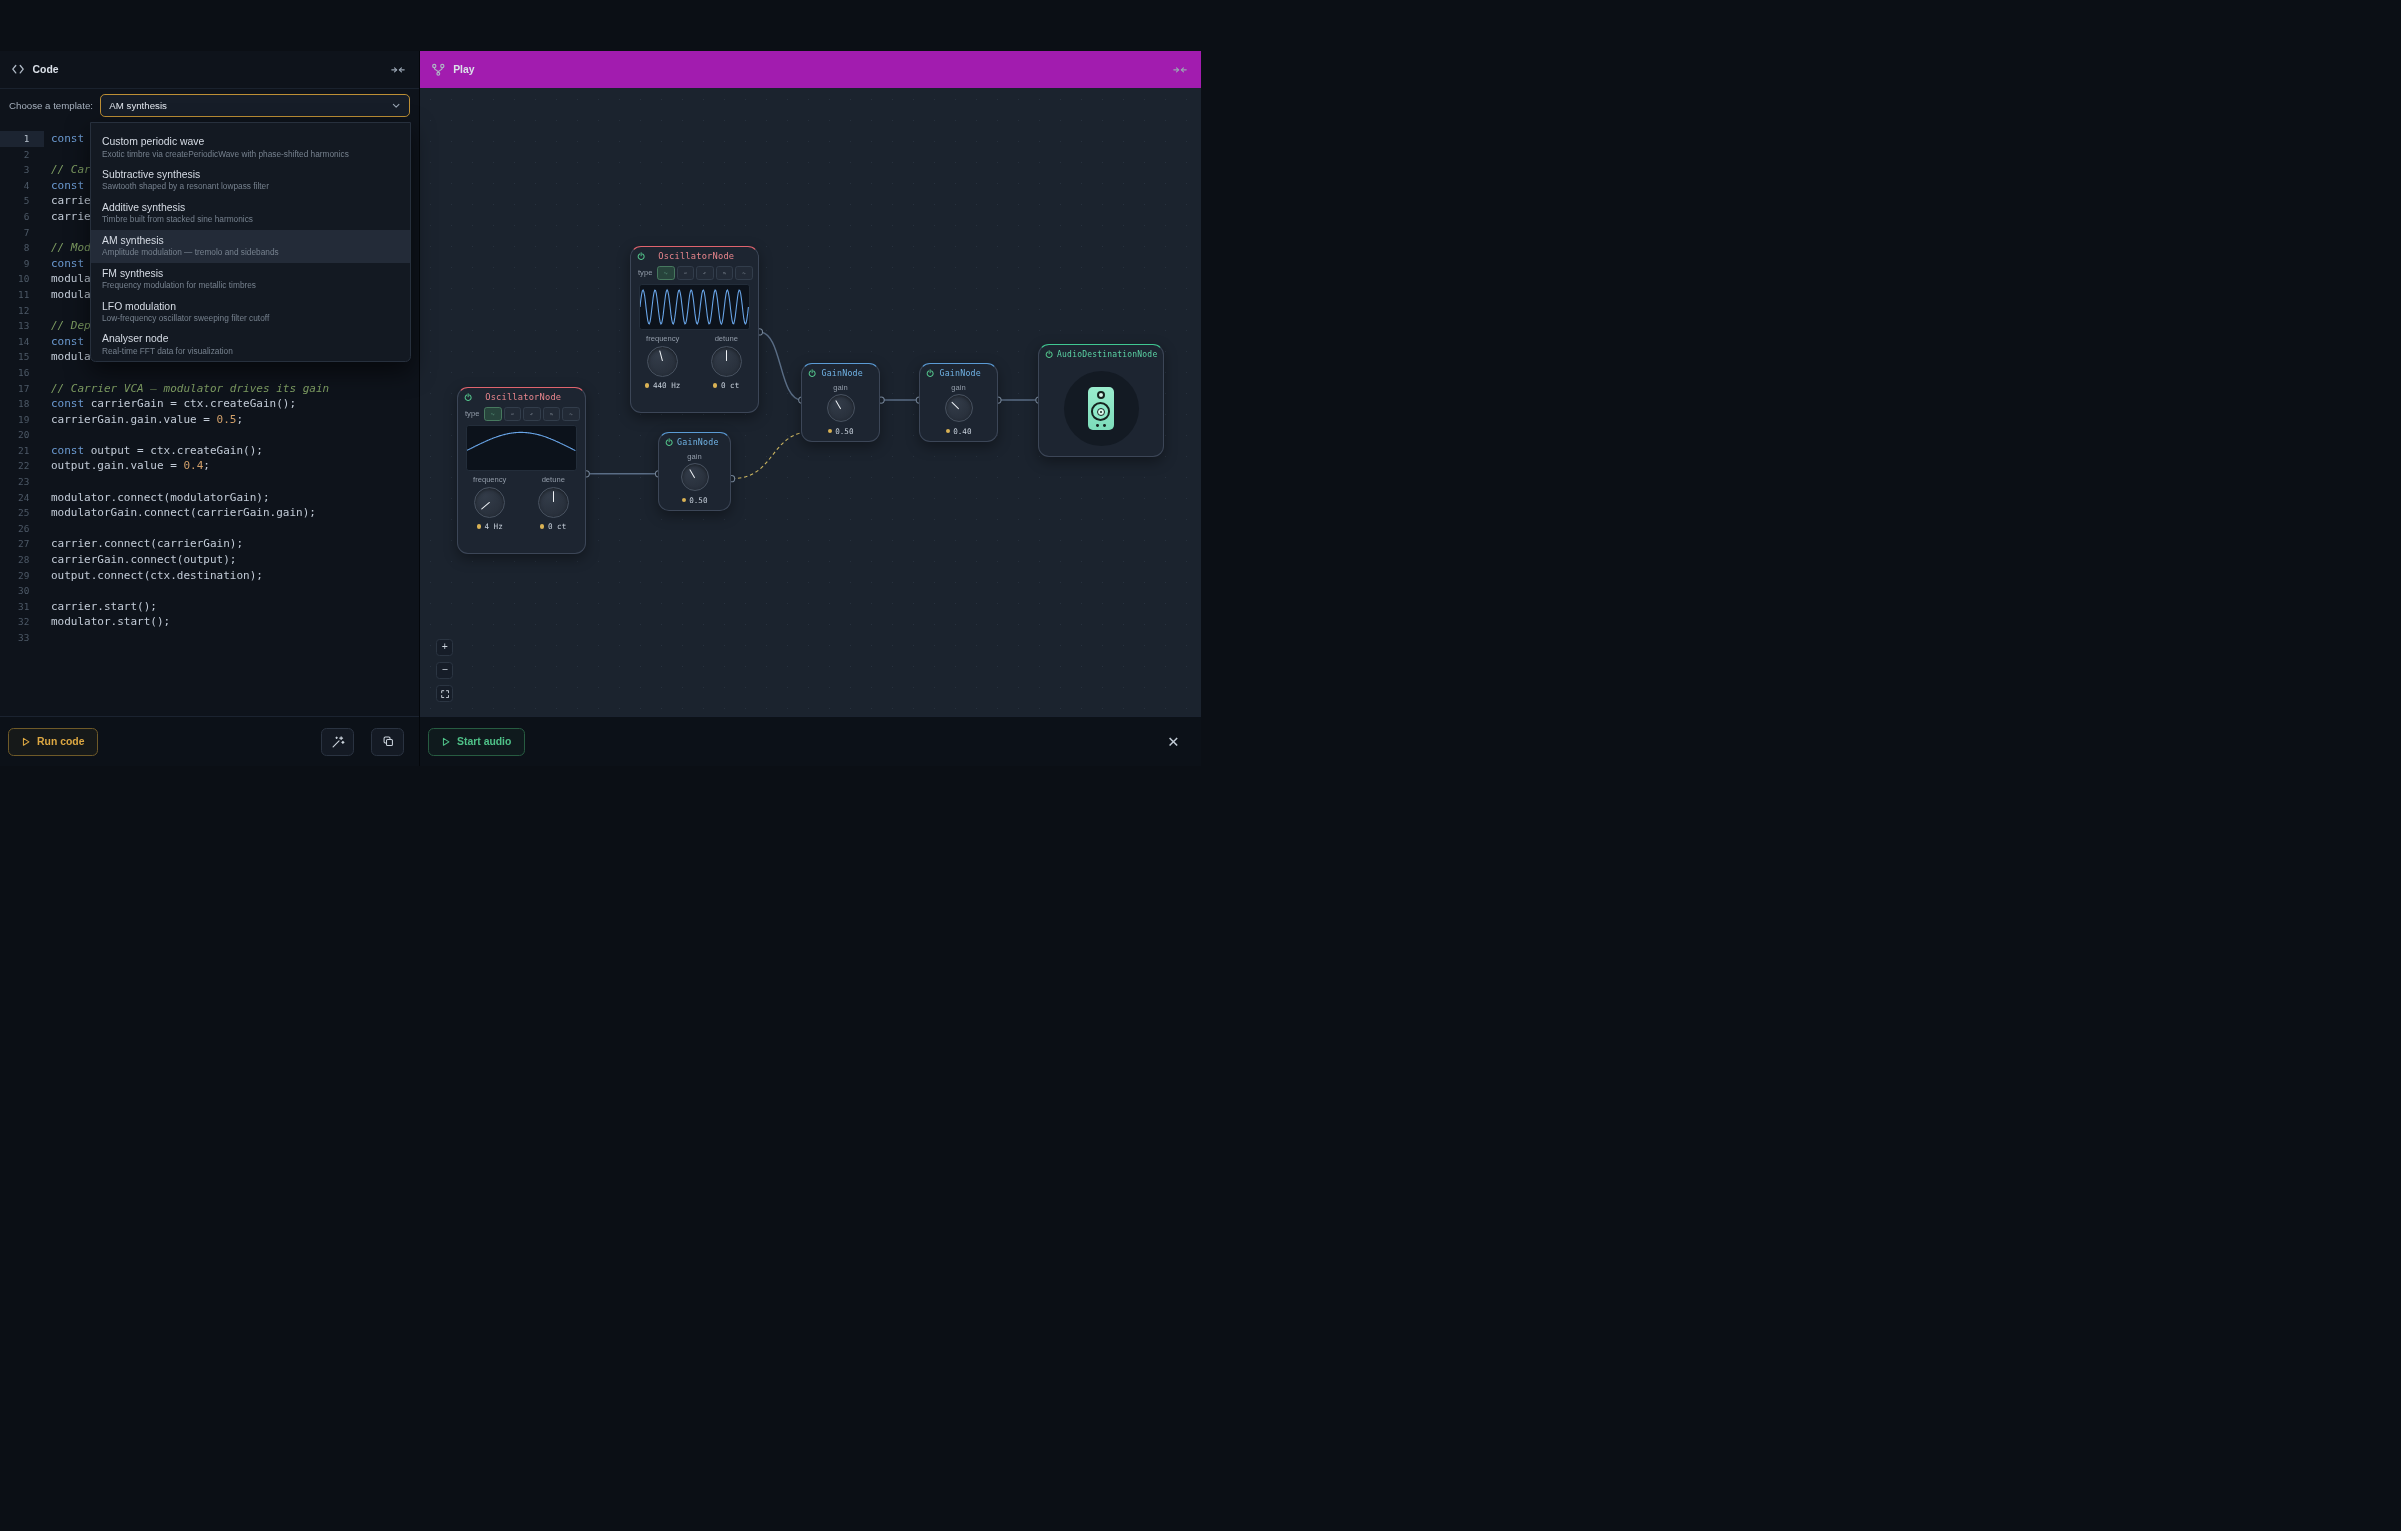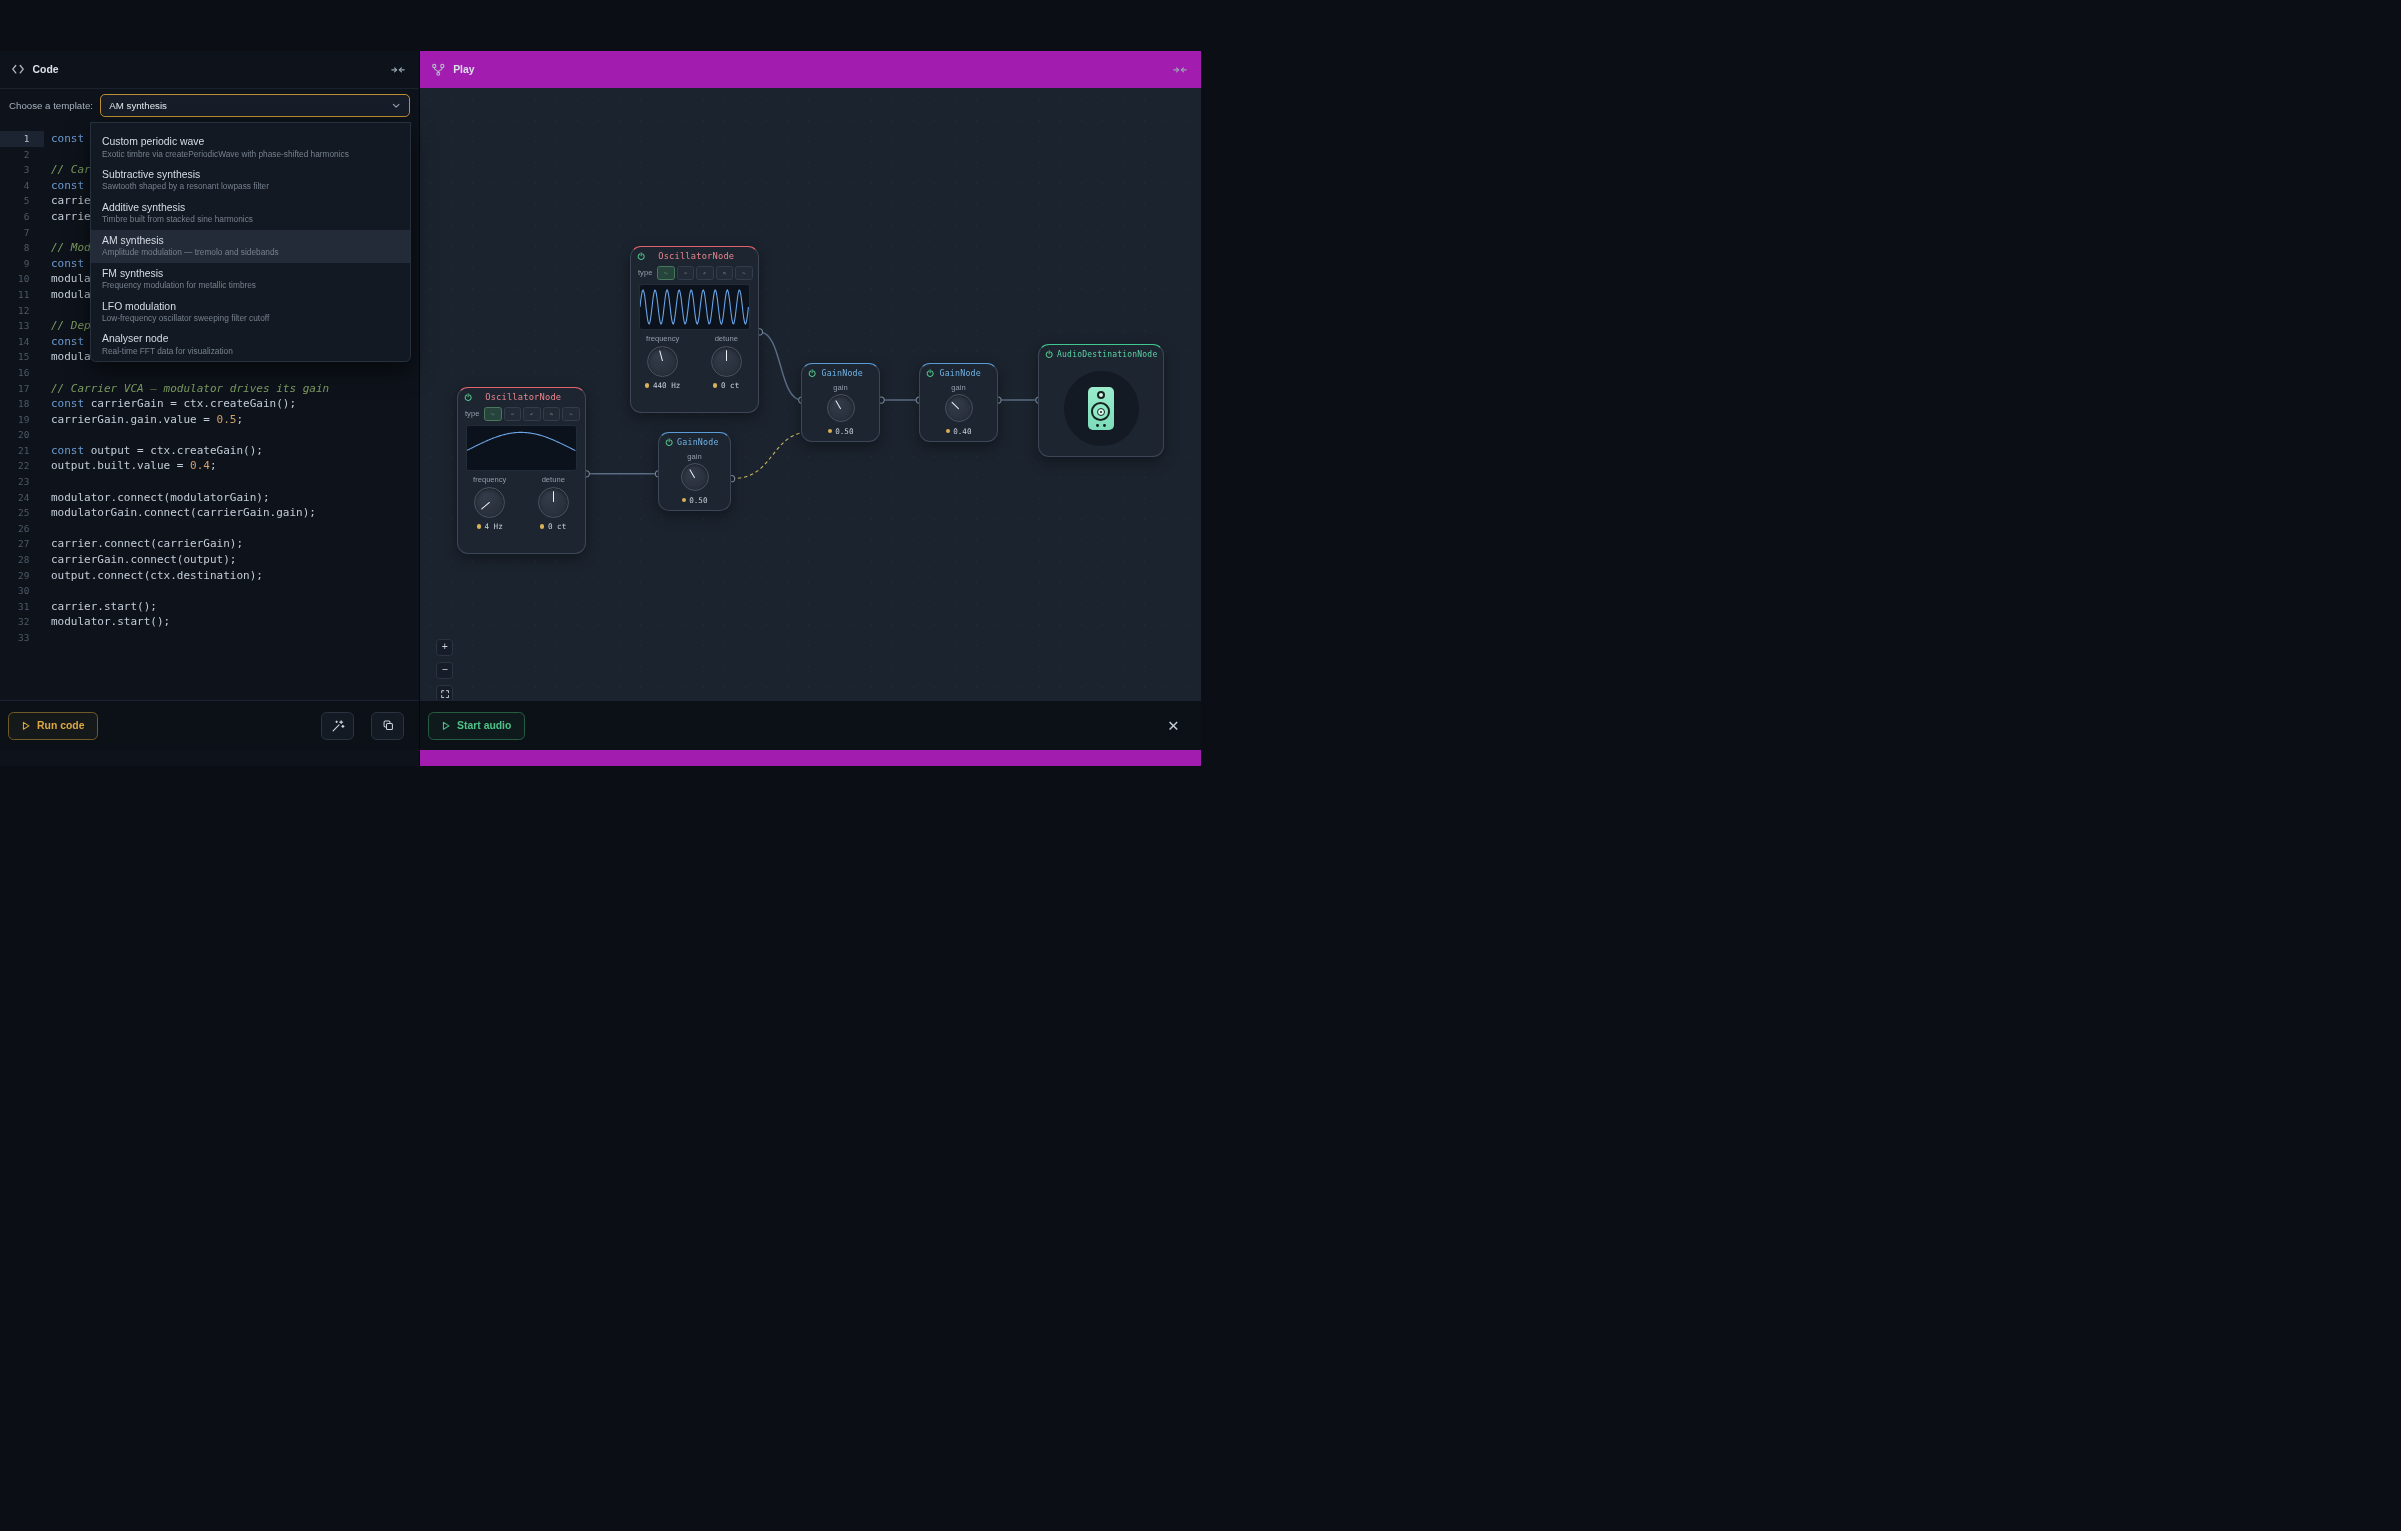--- a/index.html
+++ b/index.html
@@ -39,21 +39,21 @@
   .code-line{display:flex;height:15.6px;line-height:15.6px;}
   .gutter{width:44px;flex:none;text-align:right;padding-right:14.6px;box-sizing:border-box;color:#4d5967;font-size:9.4px;}
   .gutter.active{background:#1c2431;color:#b6c0cc;}
   .code-text{white-space:pre;padding-left:7px;}
   .tk-kw{color:#6c9bd2;}
   .tk-cm{color:#7e9d62;font-style:italic;}
   .tk-num{color:#d2a06a;}
   .tk-id{color:#c3ccd8;}
 
   
-  .panel-foot{position:absolute;left:0;right:0;bottom:16px;height:50px;border-top:0.7px solid #1b2330;background:#0c1118;display:flex;align-items:center;padding:0 14.6px 0 7.6px;box-sizing:border-box;}
+  .panel-foot{position:absolute;left:0;right:0;bottom:0;height:50px;border-top:0.7px solid #1b2330;background:#0c1118;display:flex;align-items:center;padding:0 14.6px 0 7.6px;box-sizing:border-box;}
   .run-btn{display:flex;align-items:center;gap:6.3px;height:28px;padding:0 12.5px;border-radius:5.6px;border:0.7px solid #6f5a28;color:#dda843;background:rgba(221,168,67,.05);font-size:10.4px;font-weight:600;cursor:pointer;font-family:inherit;}
   .start-btn{display:flex;align-items:center;gap:6.3px;height:28px;padding:0 12.5px;border-radius:5.6px;border:0.7px solid #275c41;color:#4fc188;background:rgba(79,193,136,.05);font-size:10.4px;font-weight:600;cursor:pointer;font-family:inherit;}
   .icon-btn{width:33px;height:28px;border-radius:5.6px;border:0.7px solid #2a3341;background:#141a24;color:#cdd5de;display:flex;align-items:center;justify-content:center;cursor:pointer;}
   .icon-btn + .icon-btn{margin-left:17.4px;}
   .spacer{flex:1;}
   .close-btn{margin-left:auto;background:none;border:none;color:#c3ccd6;font-size:14.6px;cursor:pointer;padding:4.2px 7px;font-family:inherit;}
 
   
   .canvas{position:absolute;top:38px;left:0;right:0;bottom:50px;background:#1b232e;background-image:radial-gradient(circle,#27313e 0.8px,transparent 0.9px);background-size:21px 21px;overflow:hidden;}
   #wires{position:absolute;inset:0;width:100%;height:100%;}
@@ -229,21 +229,21 @@
             <div class="code-line">
               <span class="gutter">20</span>
               <span class="code-text"></span>
             </div>
             <div class="code-line">
               <span class="gutter">21</span>
               <span class="code-text"><span class="tk-kw">const </span><span class="tk-id">output = ctx.createGain();</span></span>
             </div>
             <div class="code-line">
               <span class="gutter">22</span>
-              <span class="code-text"><span class="tk-id">output.built.value = </span><span class="tk-num">0.4</span><span class="tk-id">;</span></span>
+              <span class="code-text"><span class="tk-id">output.gain.value = </span><span class="tk-num">0.4</span><span class="tk-id">;</span></span>
             </div>
             <div class="code-line">
               <span class="gutter">23</span>
               <span class="code-text"></span>
             </div>
             <div class="code-line">
               <span class="gutter">24</span>
               <span class="code-text"><span class="tk-id">modulator.connect(modulatorGain);</span></span>
             </div>
             <div class="code-line">

